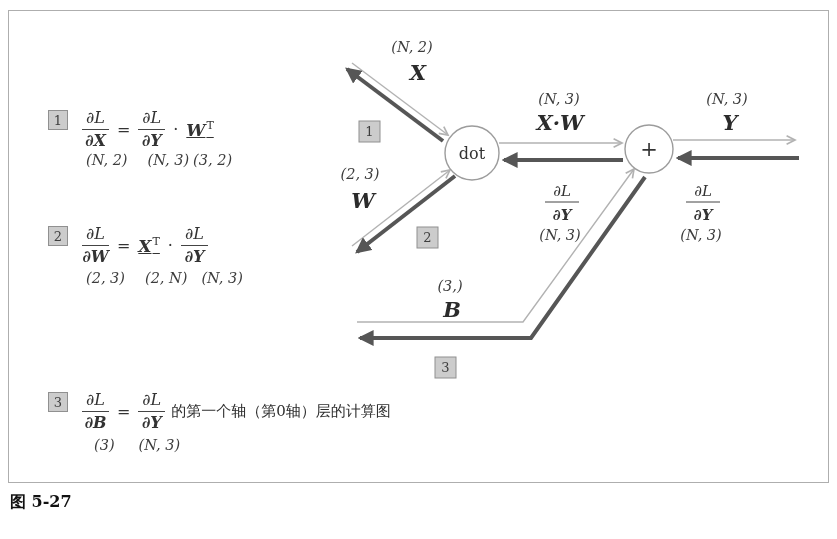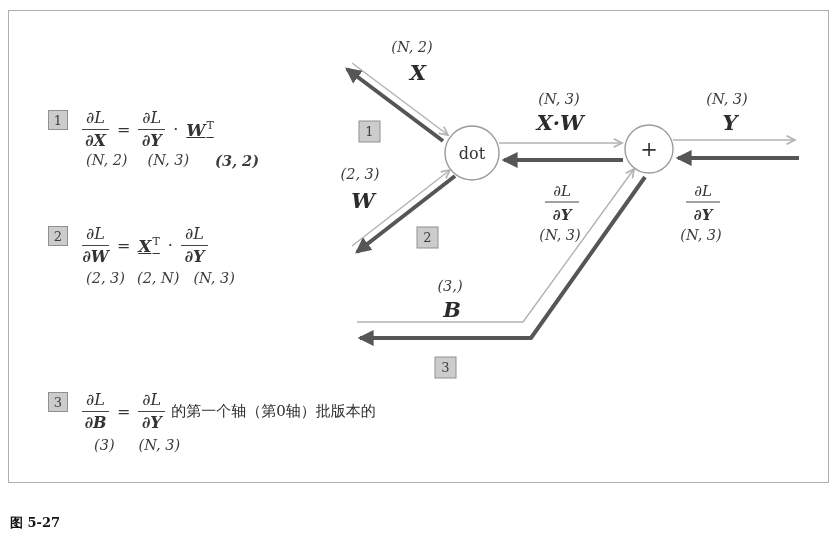--- a/index.html
+++ b/index.html
@@ -20,22 +20,22 @@
           font-style:italic; font-size:16px; line-height:1.25; }
   .frac .fnum { border-bottom:1px solid #444; padding:0 4px 1px; }
   .frac .fden { padding-top:1px; font-weight:bold; }
   .op { margin:0 8px; font-size:16px; font-style:normal; }
   .mvar { font-style:italic; font-weight:bold; font-size:17px;text-decoration:underline; }
   .mvar sup { font-size:11px; font-style:normal; font-weight:normal; vertical-align:super; margin-left:1px; }
   .suffix-text { margin-left:6px; font-size:15px; color:#2e2e2e; font-style:normal; }
   .shapes-row { position:absolute; display:flex; font-style:italic; font-size:14.5px; color:#3c3c3c; }
 
   
-  .caption { position:absolute; left:10px; top:514px; display:flex; 
-             font-weight:bold; font-size:13px; color:#111; }
+  .caption { position:absolute; left:10px; top:492px; display:flex; 
+             font-weight:bold; font-size:16px; color:#111; }
 
   
   svg.graph { position:absolute; left:0; top:0; pointer-events:none; }
   .fwd { stroke:#b2b2b2; stroke-width:1.4; fill:none; }
   .bwd { stroke:#565656; stroke-width:4; fill:none; }
   .node { fill:#fff; stroke:#9c9c9c; stroke-width:1.4; }
   .node-label { font-family:"DejaVu Serif",serif; font-size:16px; fill:#333; text-anchor:middle; }
   .plus-label { font-size:21px; }
   .shape-label { font-family:"DejaVu Serif",serif; font-style:italic; font-size:14.5px; fill:#3c3c3c; text-anchor:middle; }
   .var-label { font-family:"DejaVu Serif",serif; font-style:italic; font-weight:bold; font-size:21px; fill:#2b2b2b; text-anchor:middle; }
@@ -62,55 +62,55 @@
     <span class="frac">
       <span class="fnum">∂L</span>
       <span class="fden">∂Y</span>
     </span>
     <span class="op">·</span>
     <span class="mvar"><span>W</span><sup>T</sup></span>
   </div>
   <div class="shapes-row" style="left:86px; top:152px;">
     <span>(N, 2)</span>
     <span style="margin-left:20px;">(N, 3)</span>
-    <span style="margin-left:26px;font-weight:bold;">(3, 2)</span>
+    <span style="margin-left:4px;">(3, 2)</span>
   </div>
 
   <div class="formula-row" style="left:48px; top:224px;">
     <span class="tag-box">2</span>
     <span class="frac">
       <span class="fnum">∂L</span>
       <span class="fden">∂W</span>
     </span>
     <span class="op">=</span>
     <span class="mvar"><span>X</span><sup>T</sup></span>
     <span class="op">·</span>
     <span class="frac">
       <span class="fnum">∂L</span>
       <span class="fden">∂Y</span>
     </span>
   </div>
   <div class="shapes-row" style="left:86px; top:270px;">
     <span>(2, 3)</span>
-    <span style="margin-left:12px;">(2, N)</span>
+    <span style="margin-left:20px;">(2, N)</span>
     <span style="margin-left:14px;">(N, 3)</span>
   </div>
 
   <div class="formula-row" style="left:48px; top:390px;">
     <span class="tag-box">3</span>
     <span class="frac">
       <span class="fnum">∂L</span>
       <span class="fden">∂B</span>
     </span>
     <span class="op">=</span>
     <span class="frac">
       <span class="fnum">∂L</span>
       <span class="fden">∂Y</span>
     </span>
-    <span class="suffix-text">的第一个轴（第0轴）批版本的</span>
+    <span class="suffix-text">的第一个轴（第0轴）层的计算图</span>
   </div>
   <div class="shapes-row" style="left:94px; top:437px;">
     <span>(3)</span>
     <span style="margin-left:24px;">(N, 3)</span>
   </div>
 
   <svg class="graph" width="837" height="539" viewBox="0 0 837 539">
     <defs>
       <marker id="mthin" viewBox="0 0 12 12" refX="10" refY="6" markerWidth="9" markerHeight="9" orient="auto">
         <path d="M2,2 L10,6 L2,10" fill="none" stroke="#b2b2b2" stroke-width="1.6"></path>

